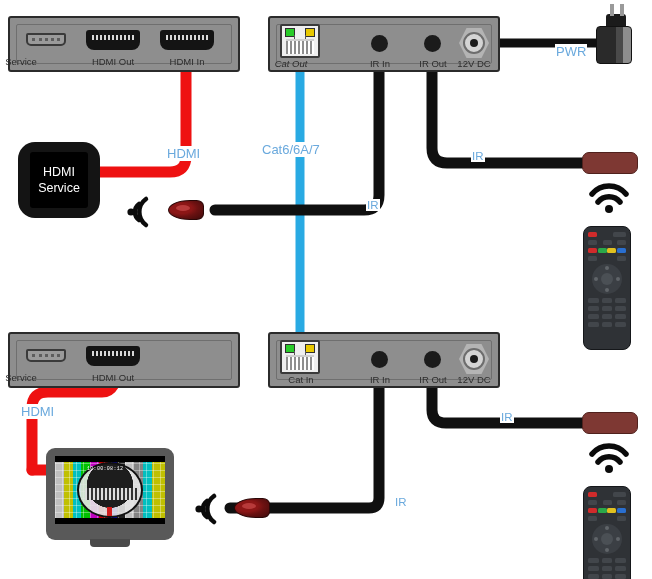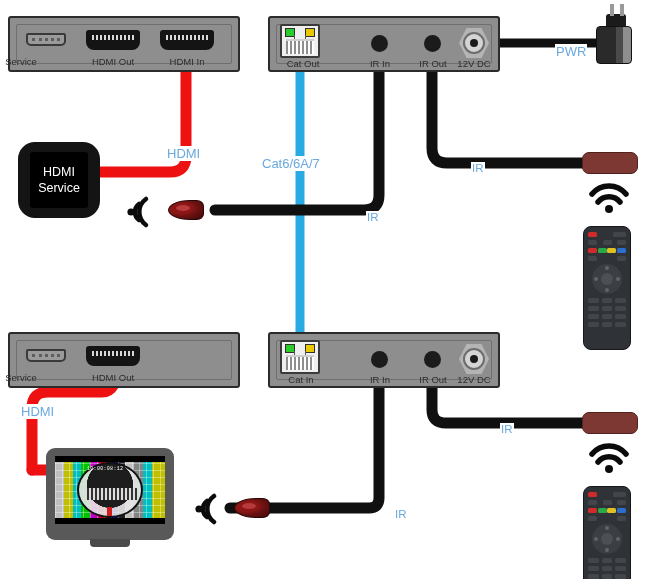--- a/index.html
+++ b/index.html
@@ -383,21 +383,21 @@
   .clabel {
     position: absolute;
     color: #6aa9dd;
     font-size: 13px;
     font-family: "Liberation Sans", sans-serif;
     z-index: 45;
     white-space: nowrap;
     background: #ffffff;
     padding: 0 1px;
   }
-  .clabel.sm { font-size: 11.5px; margin-top: 12px; }
+  .clabel.sm { font-size: 11.5px; }
 </style>
 </head>
 <body>
 
 <div id="stage">
 
   <svg id="wires" viewBox="0 0 652 579">
 
     <path d="M 92,172 L 170,172 Q 186,172 186,156 L 186,40" stroke="#ee1111" stroke-width="11" fill="none" stroke-linecap="round" stroke-linejoin="round"></path>
 
@@ -439,21 +439,21 @@
     <div class="device-inner"></div>
   </div>
   <div class="port" style="left:280px; top:24px;">
     <div class="rj45">
       <div class="led green"></div>
       <div class="led amber"></div>
       <div class="notch"></div>
       <div class="pins"></div>
     </div>
   </div>
-  <div class="port-label" style="left:258px; top:58px;">Cat Out</div>
+  <div class="port-label" style="left:246px; top:58px;font-style:italic;">Cat Out</div>
 
   <div class="port" style="left:371px; top:35px;">
     <div class="irjack"></div>
   </div>
   <div class="port-label" style="left:335px; top:58px;">IR In</div>
 
   <div class="port" style="left:424px; top:35px;">
     <div class="irjack"></div>
   </div>
   <div class="port-label" style="left:388px; top:58px;">IR Out</div>
@@ -660,21 +660,21 @@
 
   <div class="psu" style="left:596px; top:12px; width:48px; height:58px;">
     <div class="cap"></div>
     <div class="prong" style="left:14px;"></div>
     <div class="prong" style="left:24px;"></div>
     <div class="body"></div>
   </div>
 
   <div class="clabel" style="left:166px; top:146px;">HDMI</div>
 
-  <div class="clabel" style="left:261px; top:156px;text-align:center;">Cat6/6A/7</div>
+  <div class="clabel" style="left:261px; top:142px;text-align:center;">Cat6/6A/7</div>
 
   <div class="clabel" style="left:516px; top:44px;margin-left:39px;">PWR</div>
 
   <div class="clabel sm" style="left:471px; top:150px;">IR</div>
 
   <div class="clabel sm" style="left:366px; top:199px;">IR</div>
 
   <div class="clabel" style="left:20px; top:404px;">HDMI</div>
 
   <div class="clabel sm" style="left:500px; top:411px;">IR</div>

